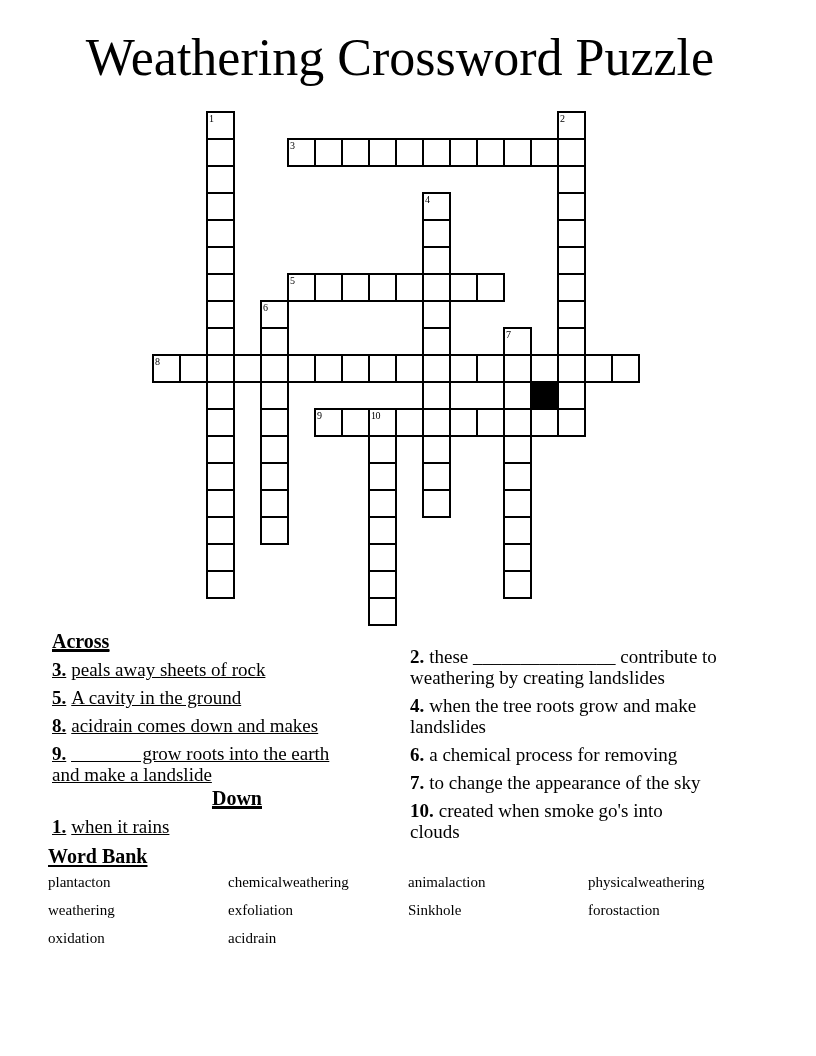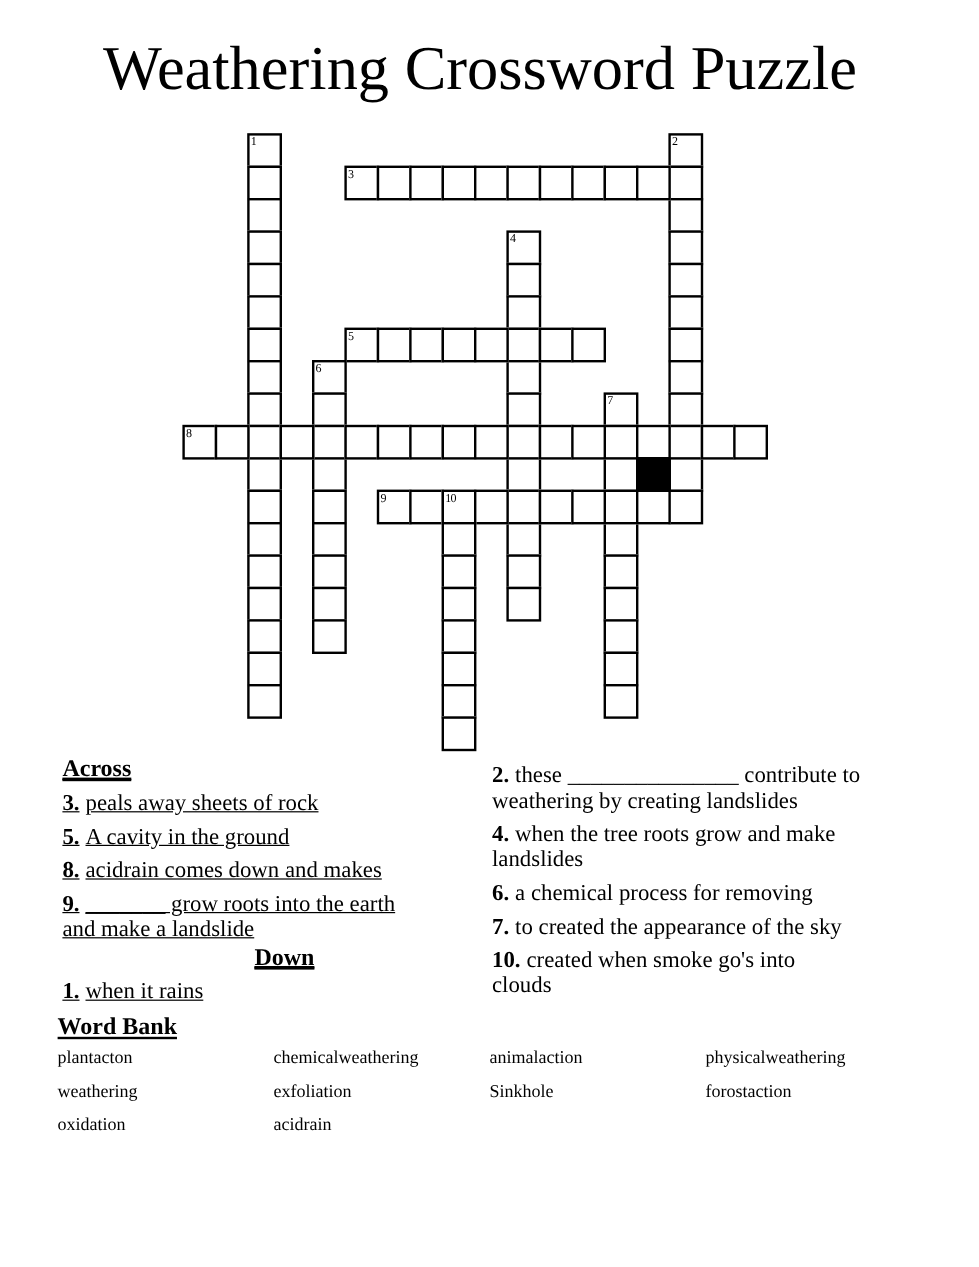--- a/index.html
+++ b/index.html
@@ -32,21 +32,21 @@
   .clues-col { position:absolute; font-size:19px; line-height:21px; }
   .clues-col.left  { left:52px;  top:630px; width:370px;text-decoration:underline; }
   .clues-col.right { left:410px; top:630px; width:348px; }
   .section-heading {
     font-size:20px; font-weight:bold; line-height:22px;
     text-decoration:underline;
     text-underline-offset:2px;
   }
   .section-heading.down { margin-top:2px;text-align:center; }
   .clue { margin-top:7px; }
-  .clue:first-child { margin-top:6px; }
+  .clue:first-child { margin-top:16px; }
   .clue-num { font-weight:bold; margin-right:5px; }
   .clue-text { white-space:pre-line; }
   
   .word-bank { position:absolute; left:48px; top:845px; width:730px; }
   .wb-grid {
     margin-top:1px;
     display:grid;
     grid-template-columns:180px 180px 180px auto;
     font-size:15px; line-height:28px;
   }
@@ -195,21 +195,21 @@
   <div class="section-heading down">Down</div>
   <p class="clue"><span class="clue-num">1.</span><span class="clue-text">when it rains</span></p>
 </div>
 
 <div class="clues-col right">
   <p class="clue"><span class="clue-num">2.</span><span class="clue-text">these _______________ contribute to
 weathering by creating landslides</span></p>
   <p class="clue"><span class="clue-num">4.</span><span class="clue-text">when the tree roots grow and make
 landslides</span></p>
   <p class="clue"><span class="clue-num">6.</span><span class="clue-text">a chemical process for removing</span></p>
-  <p class="clue"><span class="clue-num">7.</span><span class="clue-text">to created the appearance of the sky</span></p>
+  <p class="clue"><span class="clue-num">7.</span><span class="clue-text">to change the appearance of the sky</span></p>
   <p class="clue"><span class="clue-num">10.</span><span class="clue-text">created when smoke go's into
 clouds</span></p>
 </div>
 
 <div class="word-bank">
   <div class="section-heading">Word Bank</div>
   <div class="wb-grid">
     <span class="wb-word">plantacton</span>
     <span class="wb-word">chemicalweathering</span>
     <span class="wb-word">animalaction</span>

